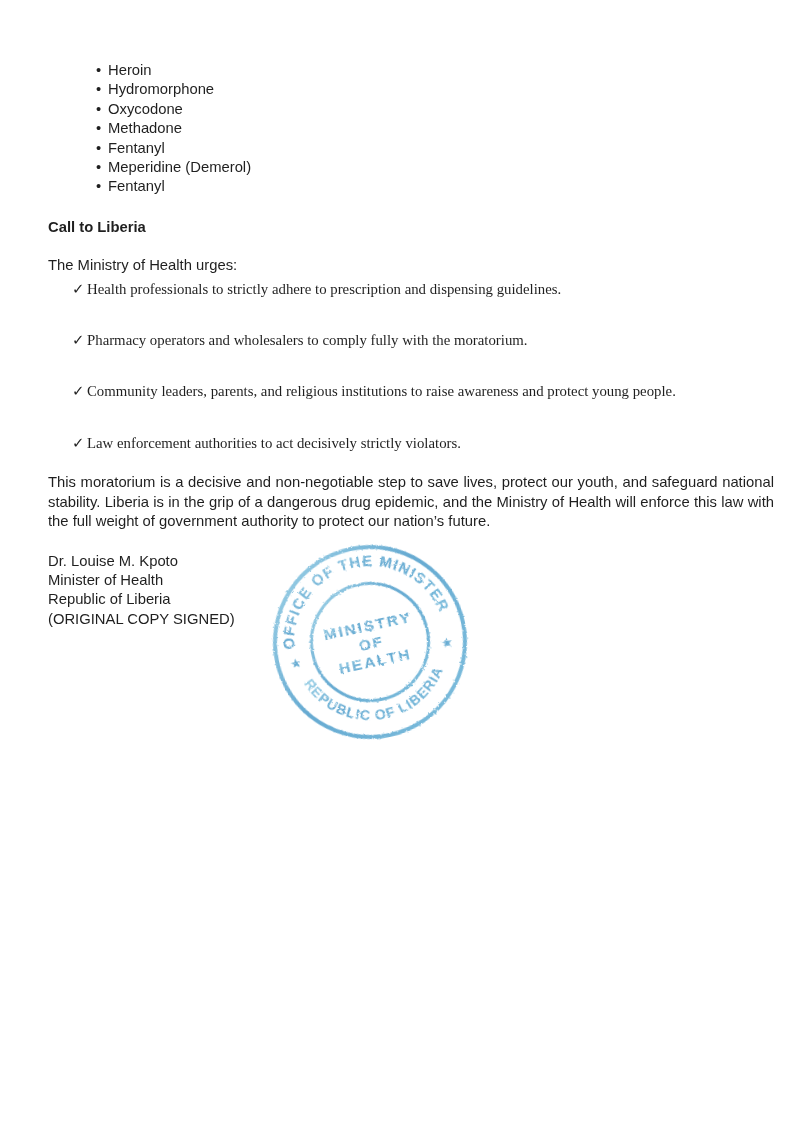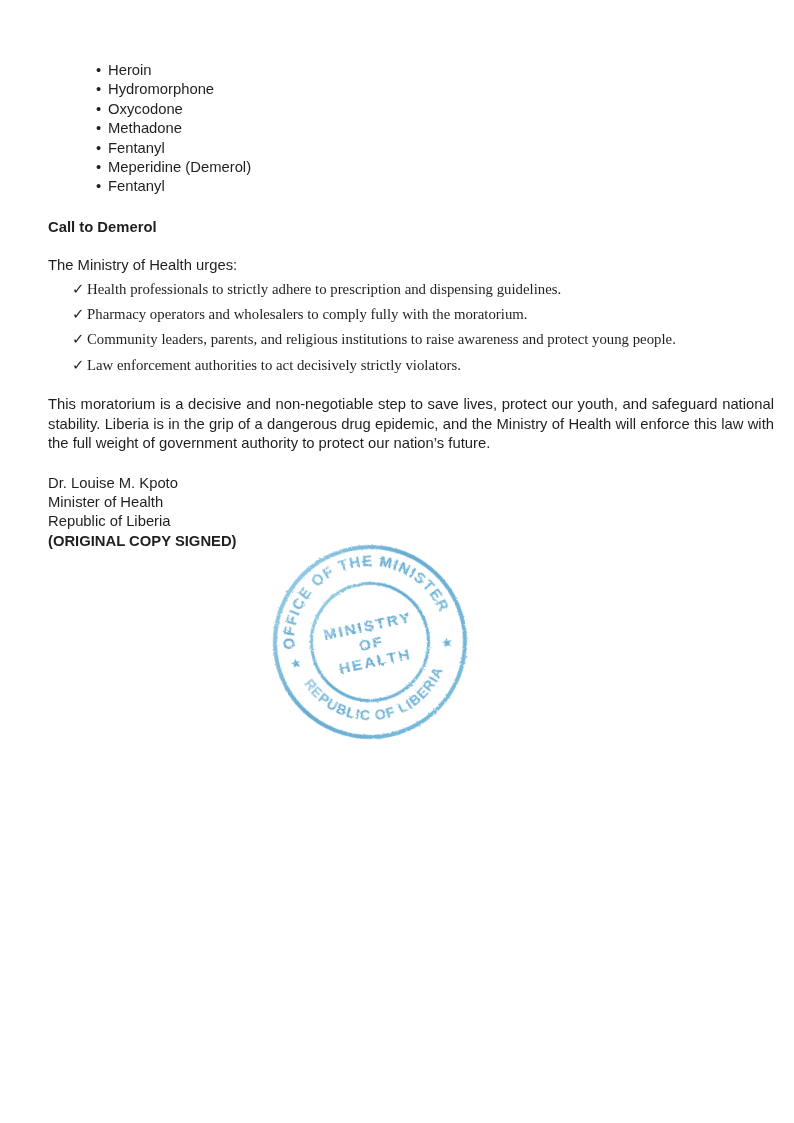--- a/index.html
+++ b/index.html
@@ -22,25 +22,25 @@
   .cta-heading { font-weight: 700; margin-top: 21px; }
   .cta-intro { margin-top: 19px; }
   .check-list { margin-top: 4px; }
   .check-item {
     padding-left: 49px;
     padding-right: 26px;
     text-indent: -25px;
     text-align: justify;
     font-family: Liberation Serif, serif;
   }
-  .check-item + .check-item { margin-top: 6px; }
+  .check-item + .check-item { margin-top: 32px; }
   .check-item .check { display: inline-block; width: 15px; text-indent: 0; }
   .closing { margin-top: 20px; text-align: justify; }
   .signature { margin-top: 20px; }
-  .signature .sig-note { font-weight: 700; }
+  .signature .sig-note { font-weight: 400; }
   .stamp {
     position: absolute;
     left: 270px;
     top: 542px;
     width: 200px;
     height: 200px;
   }
   .stamp svg { display: block; width: 100%; height: 100%; }
 </style>
 </head>
@@ -59,21 +59,21 @@
       <li><span class="bullet">•</span><span>Methadone</span></li>
 
       <li><span class="bullet">•</span><span>Fentanyl</span></li>
 
       <li><span class="bullet">•</span><span>Meperidine (Demerol)</span></li>
 
 
       <li><span class="bullet">•</span><span>Fentanyl</span></li>
     </ul>
 
-  <div class="cta-heading">Call to Demerol</div>
+  <div class="cta-heading">Call to Liberia</div>
 
   <div class="cta-intro">The Ministry of Health urges:</div>
 
   <div class="check-list">
 
       <div class="check-item"><span class="check">✓</span><span>Health professionals to strictly adhere to prescription and dispensing guidelines.</span></div>
 
       <div class="check-item"><span class="check">✓</span><span>Pharmacy operators and wholesalers to comply fully with the moratorium.</span></div>
 
       <div class="check-item"><span class="check">✓</span><span>Community leaders, parents, and religious institutions to raise awareness and protect young people.</span></div>

